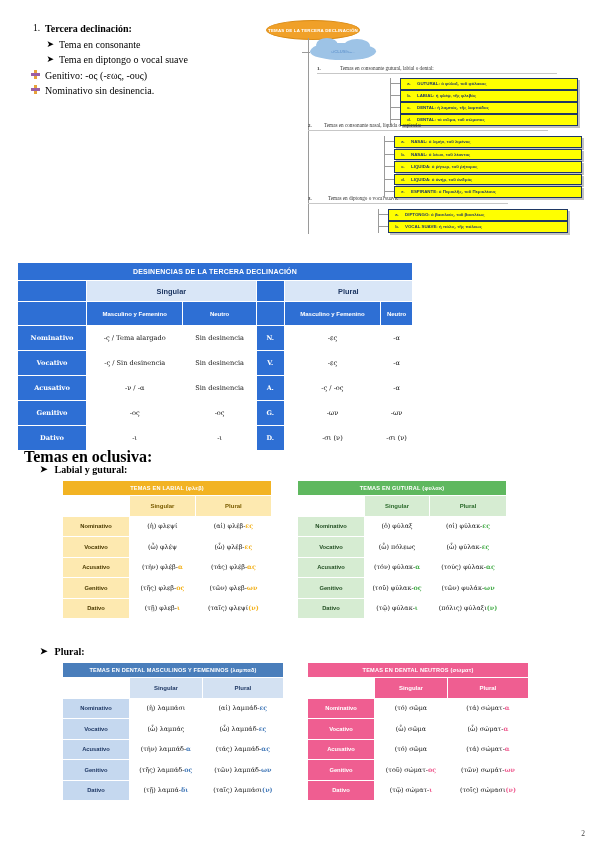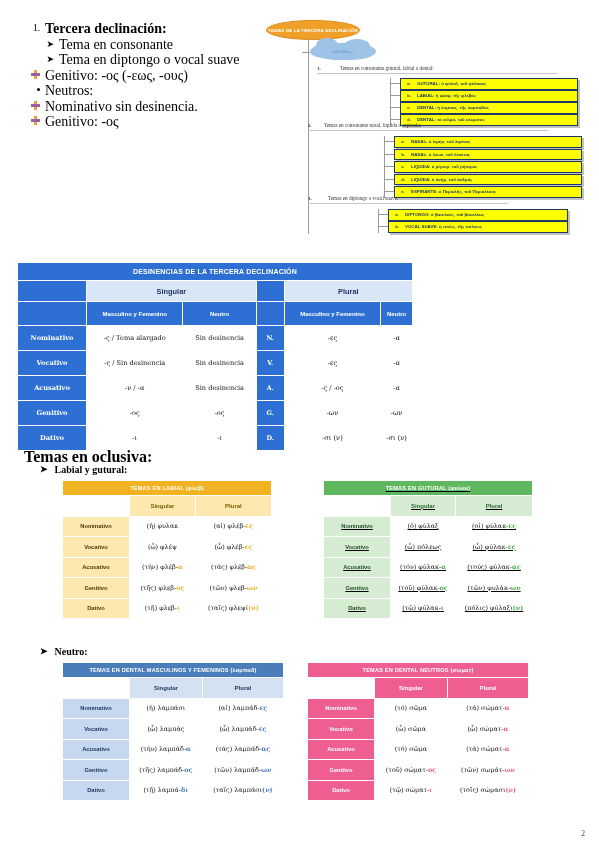--- a/index.html
+++ b/index.html
@@ -7,21 +7,21 @@
   .page{
     position:relative;width:599px;height:848px;background:#ffffff;
     overflow:hidden;box-sizing:border-box;
   }
 
   
   .toplist{position:absolute;left:22px;top:22px;width:260px;}
   .li-row{display:flex;align-items:flex-start;margin-bottom:2.5px;}
   .li-marker{width:18px;flex:0 0 18px;text-align:right;padding-right:5px;
              font-size:9.5px;line-height:13px;color:#000;}
-  .li-text{font-size:14px;line-height:13px;color:#000;font-family:Liberation Serif, serif;}
+  .li-text{font-size:10px;line-height:13px;color:#000;font-family:Liberation Serif, serif;}
   .lvl1{margin-left:0px;}
   .lvl2{margin-left:14px;}
   .b-bold{font-weight:bold;}
   .b-ital{font-style:italic;}
   .gk{font-family:"DejaVu Serif",serif;}
 
   
   .mk-cross{position:relative;display:inline-block;width:9px;height:9px;
             vertical-align:-1px;}
   .mk-cross:before,.mk-cross:after{content:"";position:absolute;background:#e8a13a;}
@@ -99,21 +99,21 @@
 
   
   .t-lab{left:62px;top:480px;}
   .t-lab .m-title{background:#f2b323;}
   .t-lab .m-head{background:#fde9b0;color:#7a5c00;}
   .t-lab .m-rowh{background:#fde9b0;color:#4a3a00;}
   .t-lab td{border-color:#fff;}
   .t-lab .end{color:#f2b323;}
 
   
-  .t-gut{left:323px;top:480px;text-decoration:underline;}
+  .t-gut{left:297px;top:480px;}
   .t-gut .m-title{background:#5fb85f;}
   .t-gut .m-head{background:#d6ecd2;color:#2d6b2d;}
   .t-gut .m-rowh{background:#d6ecd2;color:#234f23;}
   .t-gut .end{color:#4caf50;}
 
   
   .t-dm{left:62px;top:662px;width:222px;}
   .t-dm .m-title{background:#4a7ebb;color:#fff;}
   .t-dm .m-head{background:#d3e1f2;color:#1f3864;}
   .t-dm .m-rowh{background:#c5d8ef;color:#1f3864;}
@@ -155,30 +155,22 @@
         </div>
         <div class="li-row lvl2">
           <span class="li-marker"><span class="mk-arrow">➤</span></span>
           <span class="li-text">Tema en diptongo o vocal suave</span>
         </div>
         <div class="li-row lvl1">
           <span class="li-marker"><span class="mk-cross"></span></span>
           <span class="li-text">Genitivo: -ος (-εως, -ους)</span>
         </div>
         <div class="li-row lvl1">
-          <span class="li-marker"><span class="mk-dot"></span></span>
-          <span class="li-text">Neutros:</span>
-        </div>
-        <div class="li-row lvl1">
           <span class="li-marker"><span class="mk-cross"></span></span>
           <span class="li-text">Nominativo sin desinencia.</span>
-        </div>
-        <div class="li-row lvl1">
-          <span class="li-marker"><span class="mk-cross"></span></span>
-          <span class="li-text">Genitivo: -ος</span>
         </div>
       </div>
   </div>
 
   <div class="diagram">
     <div class="oval">TEMAS DE LA TERCERA DECLINACIÓN</div>
     <div class="cloud">OCLUSIVAS</div>
 
     <div class="dgline dg-v" style="left:46px;top:22px;height:196px;"></div>
     <div class="dgline dg-h" style="left:40px;top:36px;width:8px;"></div>
@@ -327,36 +319,36 @@
       </tbody>
   </table>
 
   <div class="h-oclusiva">Temas en oclusiva:</div>
   <div class="h-sub h-labial">
     <span class="mk-arrow">➤</span>
     <span>Labial y gutural:</span>
   </div>
   <div class="h-sub h-dental">
     <span class="mk-arrow">➤</span>
-    <span>Neutro:</span>
+    <span>Plural:</span>
   </div>
 
   <table class="mini t-lab" id="tbl-labial">
       <tbody>
         <tr>
           <td class="m-title" colspan="3">TEMAS EN LABIAL (φλεβ)</td>
         </tr>
         <tr>
           <td class="m-cell"></td>
           <td class="m-head">Singular</td>
           <td class="m-head">Plural</td>
         </tr>
         <tr>
           <td class="m-rowh">Nominativo</td>
-          <td class="m-cell"><span class="gk">(ἡ) φυλακ</span><span class="gk end"></span></td>
+          <td class="m-cell"><span class="gk">(ἡ) φλεψί</span><span class="gk end"></span></td>
           <td class="m-cell"><span class="gk">(αἱ) φλέβ-</span><span class="gk end">ες</span></td>
         </tr>
         <tr>
           <td class="m-rowh">Vocativo</td>
           <td class="m-cell"><span class="gk">(ὦ) φλέψ</span><span class="gk end"></span></td>
           <td class="m-cell"><span class="gk">(ὦ) φλέβ-</span><span class="gk end">ες</span></td>
         </tr>
         <tr>
           <td class="m-rowh">Acusativo</td>
           <td class="m-cell"><span class="gk">(τήν) φλέβ-</span><span class="gk end">α</span></td>

